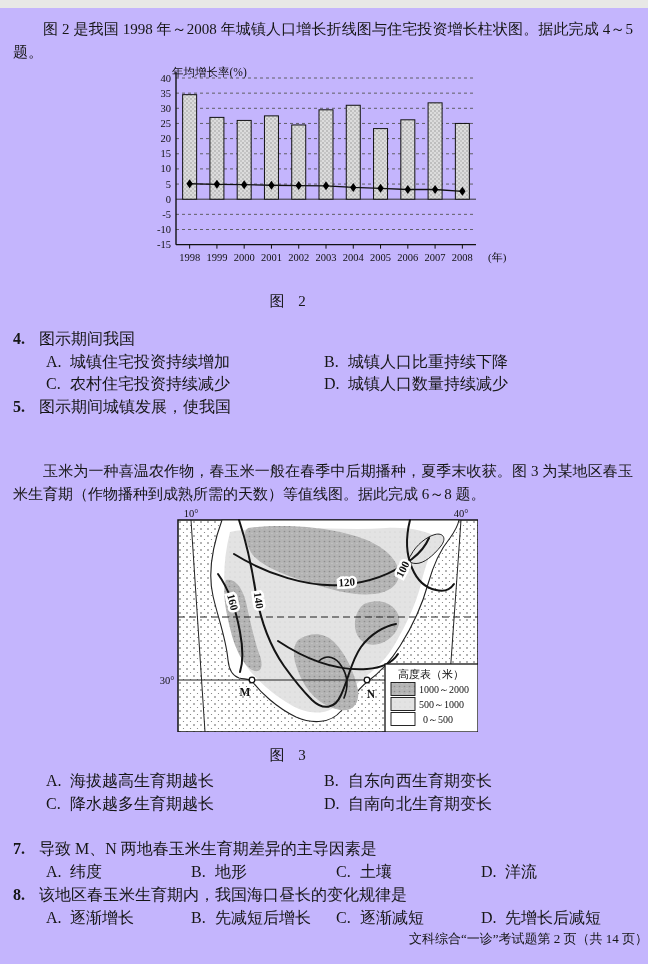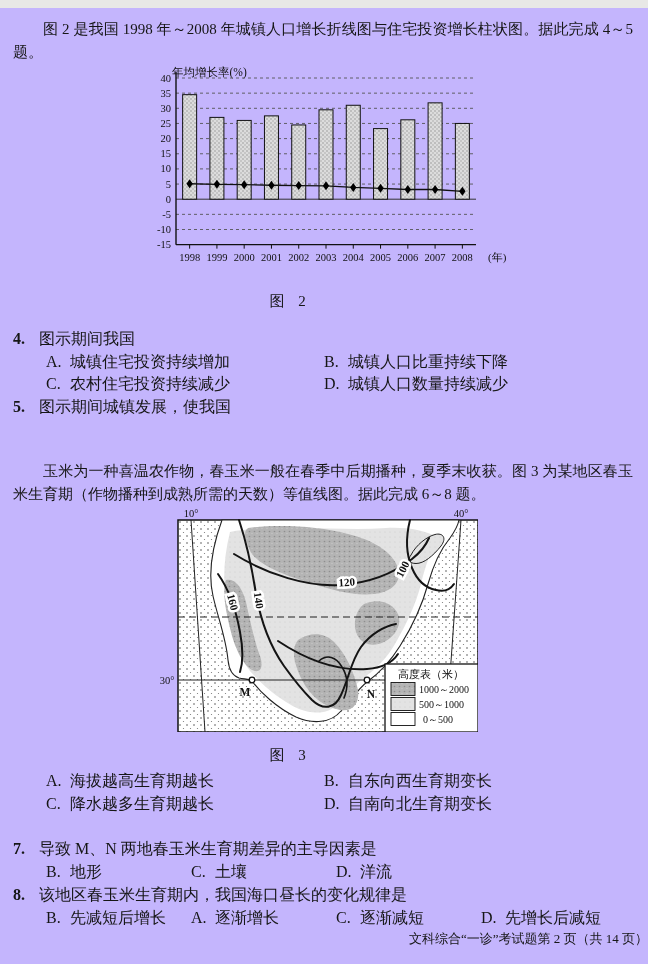--- a/index.html
+++ b/index.html
@@ -226,30 +226,31 @@
       <div class="opt"><span class="okey">A.</span><span>海拔越高生育期越长</span></div>
       <div class="opt"><span class="okey">B.</span><span>自东向西生育期变长</span></div>
       <div class="opt"><span class="okey">C.</span><span>降水越多生育期越长</span></div>
       <div class="opt"><span class="okey">D.</span><span>自南向北生育期变长</span></div>
     </div>
   </div>
 
   <div class="question" style="top:830px">
     <div class="qrow"><span class="qno">7.</span><span>导致 M、N 两地春玉米生育期差异的主导因素是</span></div>
     <div class="opts cols4">
+      <div class="opt"><span class="okey">A.</span><span>纬度</span></div>
       <div class="opt"><span class="okey">B.</span><span>地形</span></div>
       <div class="opt"><span class="okey">C.</span><span>土壤</span></div>
       <div class="opt"><span class="okey">D.</span><span>洋流</span></div>
     </div>
   </div>
 
   <div class="question" style="top:876px">
     <div class="qrow"><span class="qno">8.</span><span>该地区春玉米生育期内，我国海口昼长的变化规律是</span></div>
     <div class="opts cols4">
+      <div class="opt"><span class="okey">A.</span><span>逐渐增长</span></div>
       <div class="opt"><span class="okey">B.</span><span>先减短后增长</span></div>
-      <div class="opt"><span class="okey">A.</span><span>逐渐增长</span></div>
       <div class="opt"><span class="okey">C.</span><span>逐渐减短</span></div>
       <div class="opt"><span class="okey">D.</span><span>先增长后减短</span></div>
     </div>
   </div>
 
   <div class="footer">文科综合“一诊”考试题第 2 页（共 14 页）</div>
 </div>
 
 </body></html>

